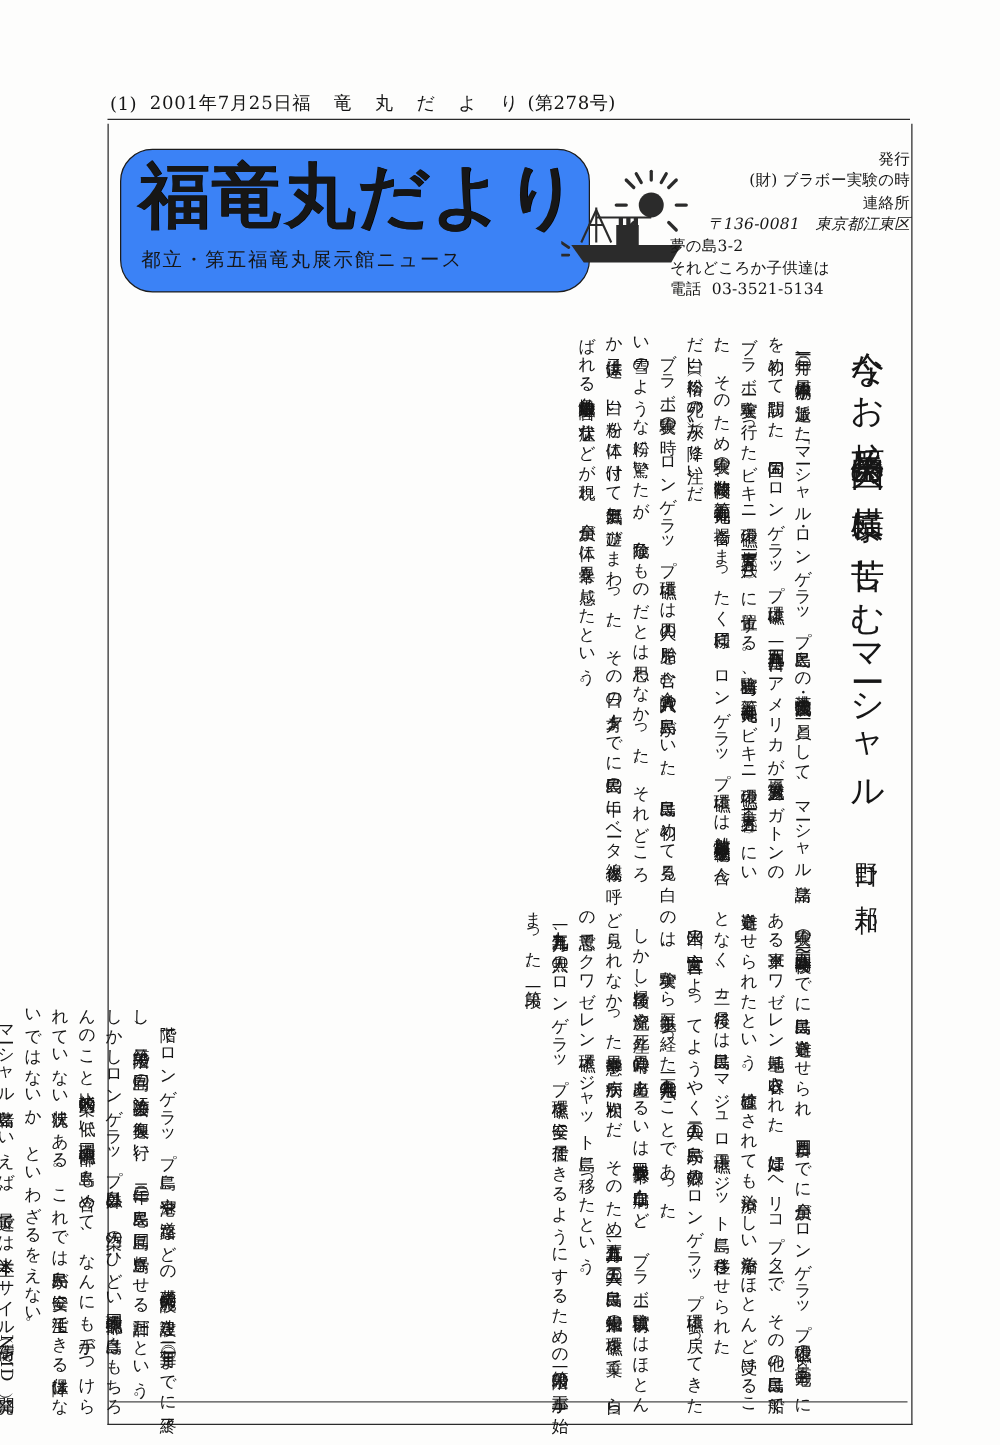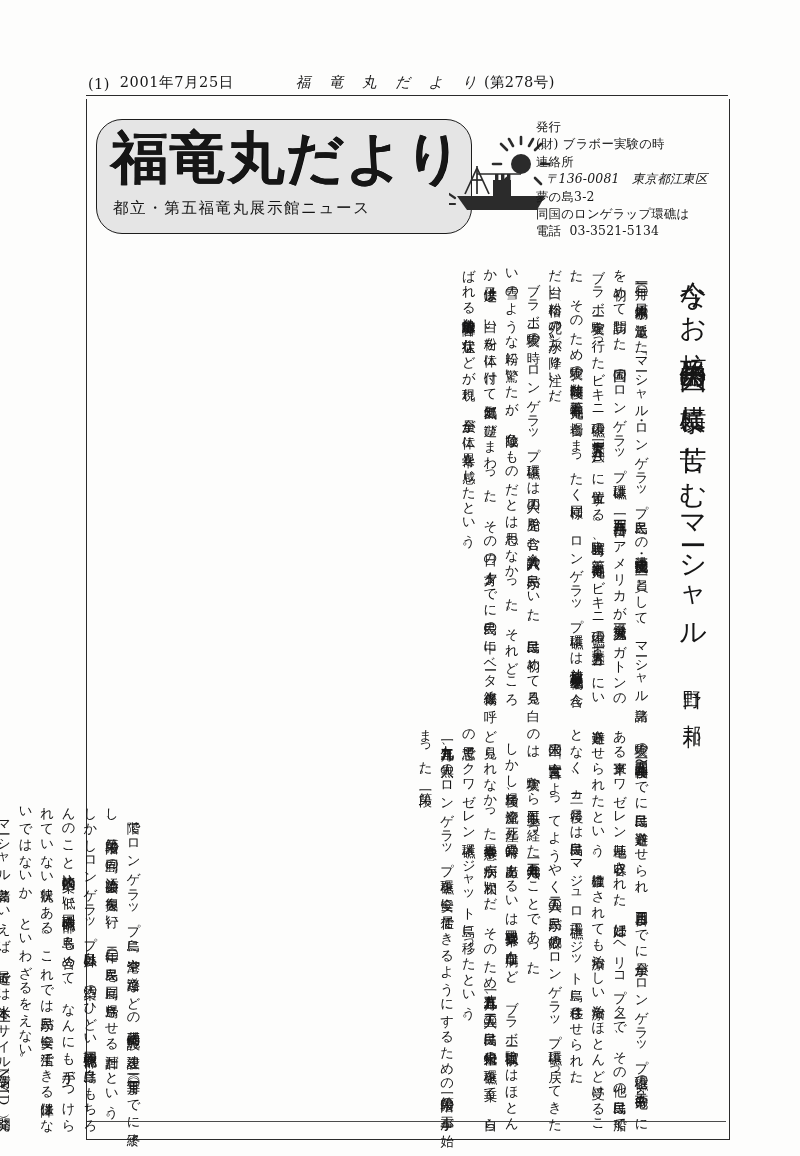--- a/index.html
+++ b/index.html
@@ -7,48 +7,48 @@
        font-family:"DejaVu Serif","Liberation Serif",serif;color:#161616;}
 
   .page{position:absolute;left:0;top:0;width:800px;height:1156px;
         background:#fdfdfc;overflow:hidden;}
 
   
   .runhead{position:absolute;left:88px;top:68px;width:640px;height:24px;
            display:flex;align-items:flex-end;font-size:14.5px;letter-spacing:.4px;}
   .rh-issue{margin-right:10px;}
   .rh-date{letter-spacing:.6px;}
-  .rh-title{margin-left:62px;letter-spacing:7px;font-style:italic;}
+  .rh-title{letter-spacing:7px;}
   .rh-no{letter-spacing:.4px;margin-top:32px;}
 
   .rule-top{position:absolute;left:86px;top:95px;width:642px;height:1px;
             background:#2b2b2b;}
 
   
   .frame{position:absolute;left:86px;top:99px;width:642px;height:1040px;
          border-left:1px solid #2b2b2b;border-right:1px solid #2b2b2b;
          border-bottom:1px solid #2b2b2b;}
 
   
   .masthead{position:absolute;left:96px;top:119px;width:374px;height:113px;
-            border:1.6px solid #1d1d1d;border-radius:26px;background:#e5e5e5;}
+            border:1.6px solid #1d1d1d;border-radius:26px;background:#3b82f6;}
   .mh-title{position:absolute;left:14px;top:6px;font-size:56px;line-height:62px;
             font-weight:bold;letter-spacing:1px;
             font-family:"DejaVu Serif","Liberation Serif",serif;
             transform:scaleX(1.02);transform-origin:left top;
             text-shadow:.6px 0 0 #000;}
   .mh-sub{position:absolute;left:16px;top:78px;font-size:15.5px;letter-spacing:1.6px;font-family:Liberation Mono, monospace;}
 
   
   .ship{position:absolute;left:352px;top:14px;width:104px;height:86px;}
 
   
   .pub{position:absolute;left:536px;top:118px;width:192px;
        font-size:12.4px;line-height:17.4px;letter-spacing:.2px;}
-  .pub .l{display:block;white-space:nowrap;}
+  .pub .l{display:block;white-space:nowrap;text-align:right;}
   .pub .r{text-align:left;}
   .pub .c2{padding-left:10px;font-style:italic;}
 
   
   .article{position:absolute;left:86px;top:250px;width:642px;height:889px;}
 
   
   .headline{position:absolute;right:12px;top:10px;height:400px;
             writing-mode:vertical-rl;font-size:27px;letter-spacing:3.5px;
             line-height:46px;font-weight:500;}
@@ -118,21 +118,21 @@
       </g>
     </svg>
   </div>
 
   <div class="pub">
     <span class="l">発行</span>
     <span class="l">(財) ブラボー実験の時</span>
     <span class="l">連絡所</span>
     <span class="l c2"><span>〒136-0081</span>&nbsp;&nbsp;&nbsp;<span>東京都江東区</span></span>
     <span class="l r">夢の島3-2</span>
-    <span class="l r">同国のロンゲラップ環礁は</span>
+    <span class="l r">それどころか子供達は</span>
     <span class="l r"><span>電話</span>&nbsp;&nbsp;<span>03-3521-5134</span></span>
   </div>
 
   <div class="article">
 
     <div class="headline kanji">今なお核兵器大国の横暴に苦しむマーシャル</div>
     <div class="byline kanji">野口　邦和</div>
 
     <div class="block" style="right: 76px; top: 10px; height: 440px; width: 500px;">
       <p>二〇〇一年一月、日本原水協の派遣した「マーシャル・ロンゲラップ島民との連帯・交流代表団」の一員として、マーシャル諸島を初めて訪問した。同国のロンゲラップ環礁は、一九五四年三月一日にアメリカが爆発威力一五メガトンのブラボー実験を行ったビキニ環礁の東方一五〇〜一八〇kmに位置する。実験当時、第五福竜丸はビキニ環礁の東方一五〇kmにいた。そのため実験の数時間後、第五福竜丸の場合とまったく同様に、ロンゲラップ環礁には放射性核分裂生成物を含んだ白い粉（俗に〝死の灰〟）が降り注いだ。</p>

